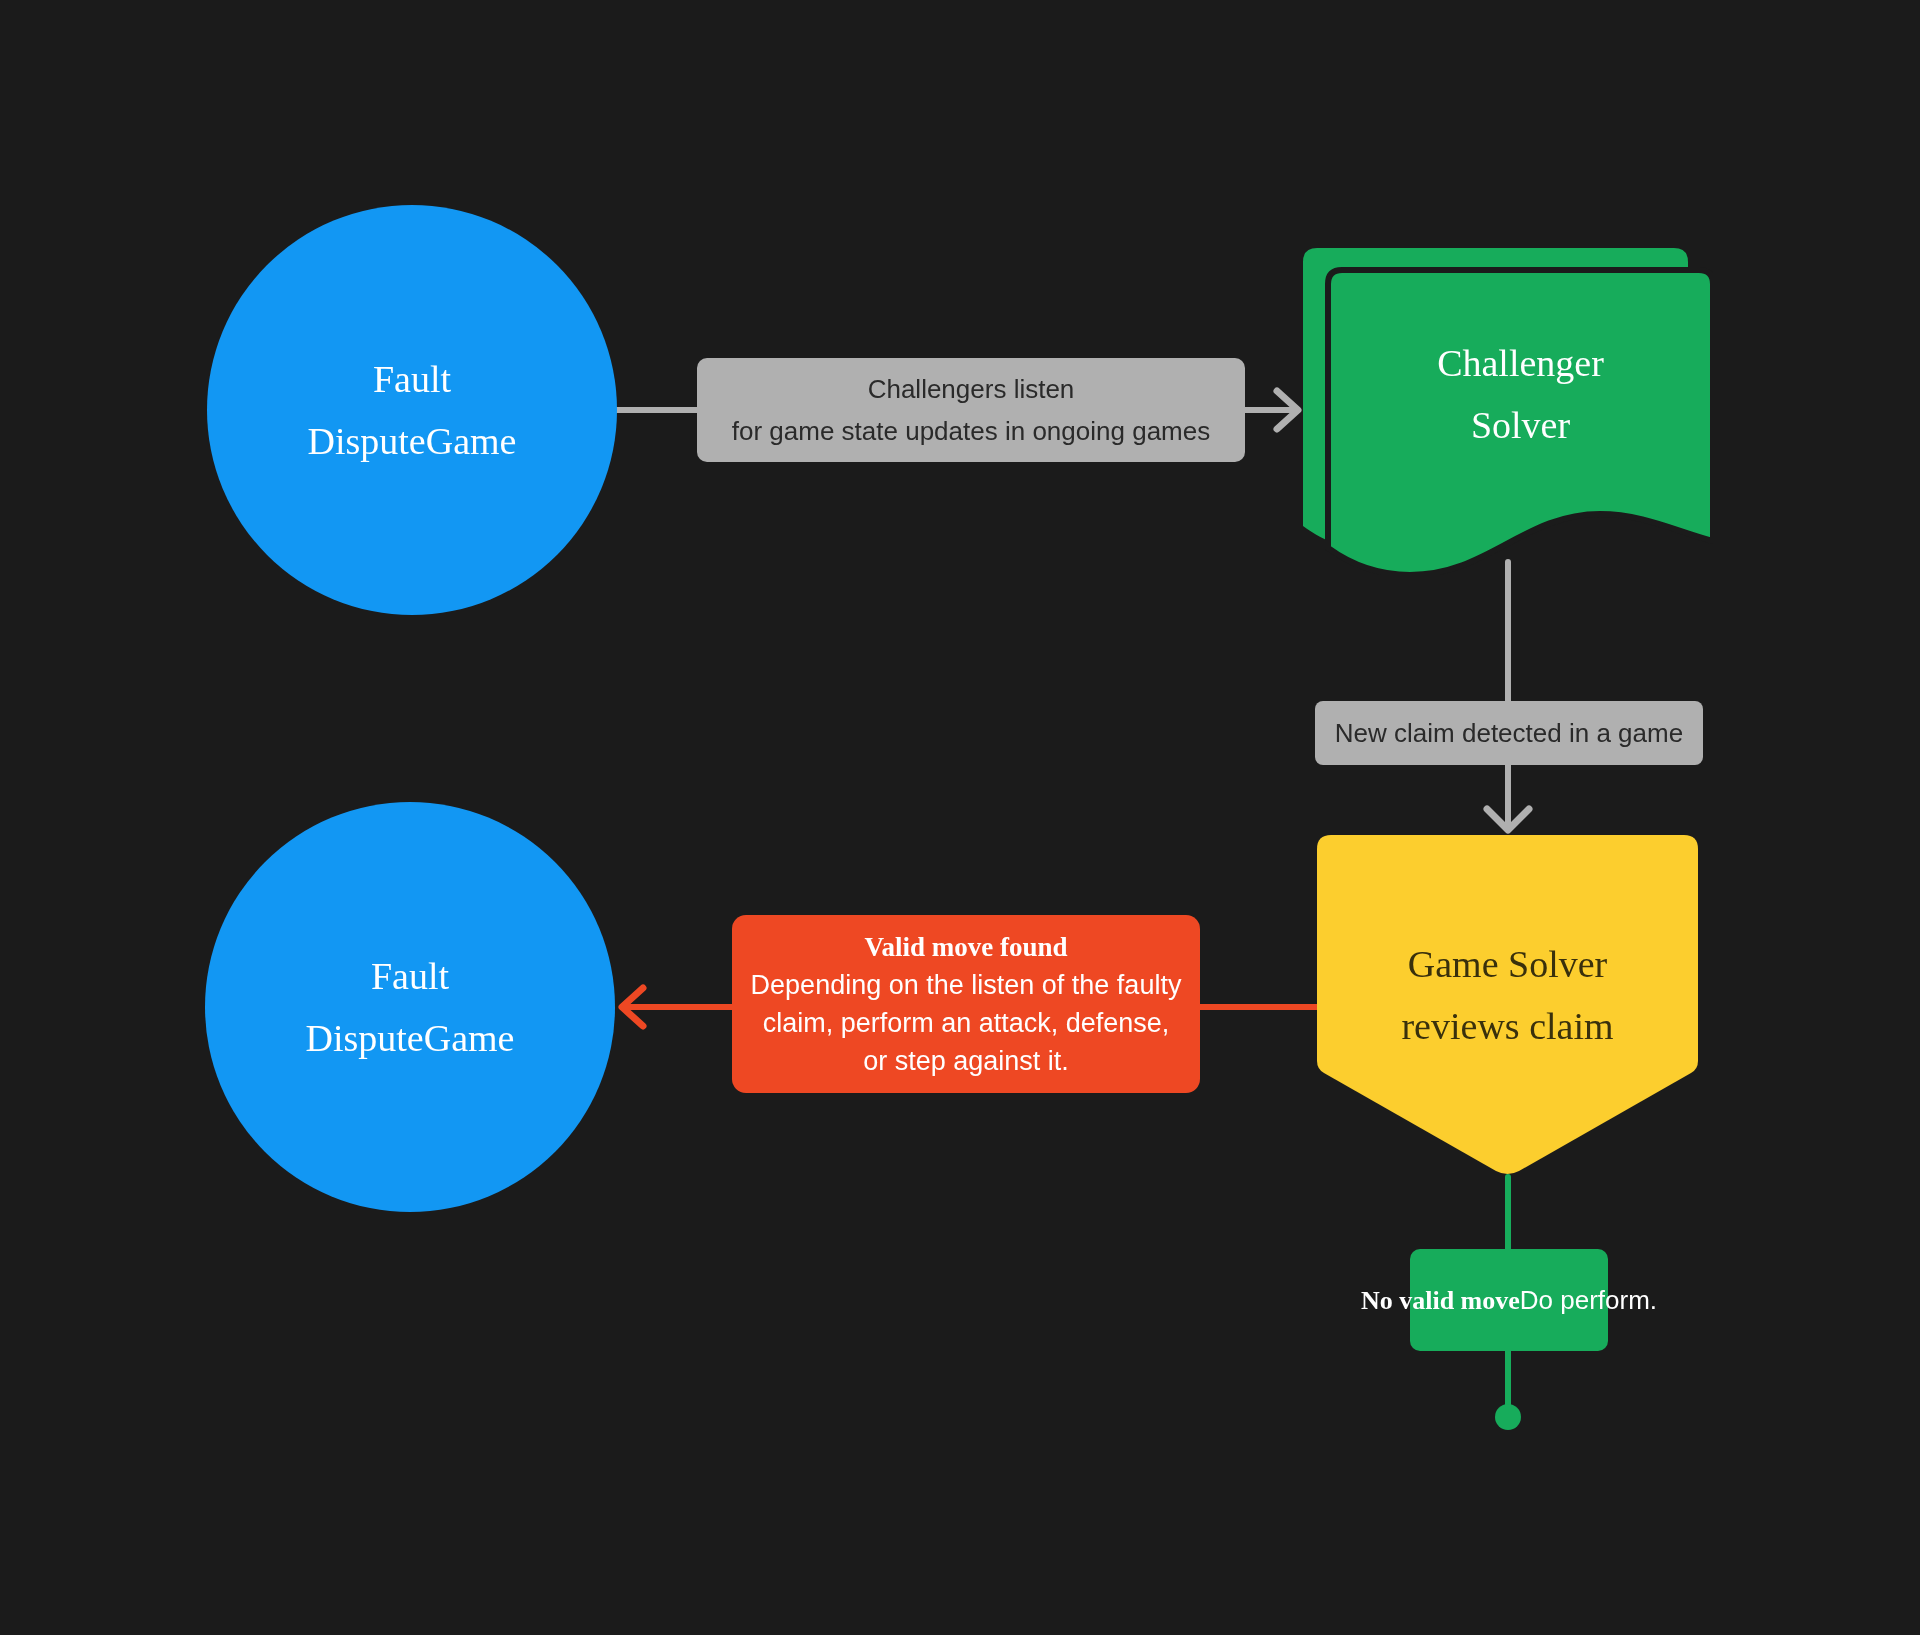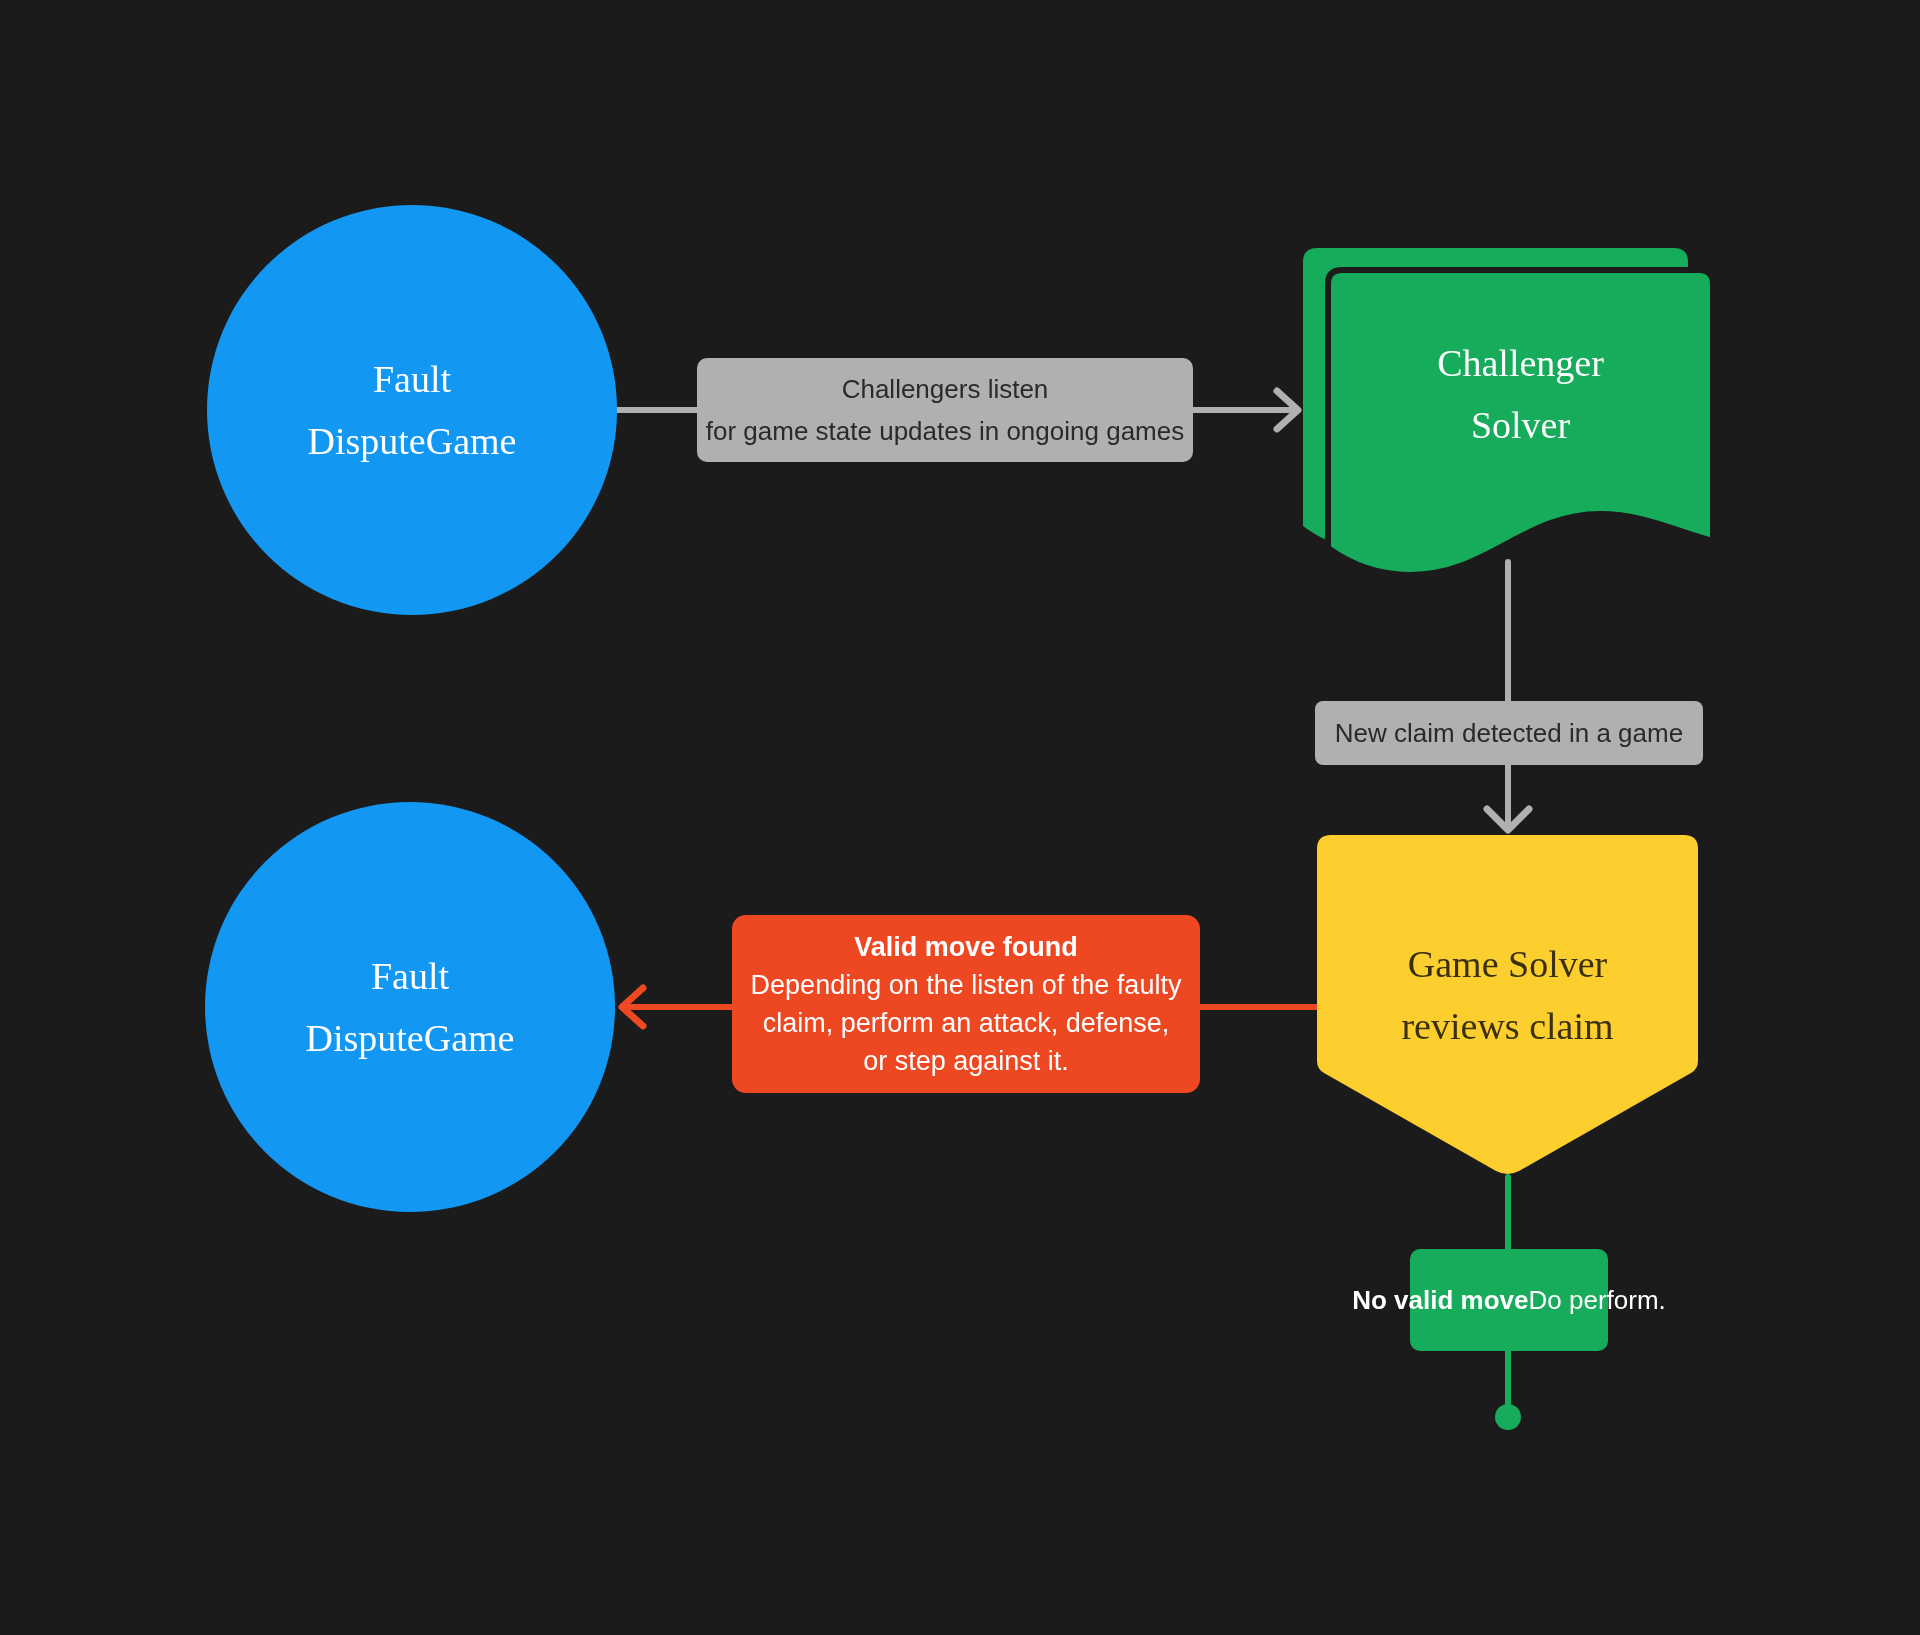--- a/index.html
+++ b/index.html
@@ -31,21 +31,21 @@
   .edge-label-red{
     background:#ee4823;border-radius:14px;color:#ffffff;z-index:3;
     display:flex;flex-direction:column;align-items:center;justify-content:center;
     font-size:27px;line-height:38px;text-align:center;white-space:nowrap;
   }
   .edge-label-green{
     background:#17ac5b;border-radius:10px;color:#ffffff;z-index:3;
     display:flex;flex-direction:row;align-items:center;justify-content:center;
     font-size:26px;line-height:39px;text-align:center;white-space:nowrap;
   }
-  .bold{font-weight:700;}
+  .bold{font-weight:700;font-family:Liberation Serif, serif;}
 </style>
 </head>
 <body>
 
 <div id="canvas">
 
   <svg id="connectors" width="1920" height="1635" viewBox="0 0 1920 1635">
 
     <line x1="615" y1="410" x2="1294" y2="410" stroke="#b0b0b0" stroke-width="6" stroke-linecap="round"></line>
     <polyline points="1277,391 1298,410 1277,429" fill="none" stroke="#b0b0b0" stroke-width="7" stroke-linecap="round" stroke-linejoin="round"></polyline>
@@ -58,21 +58,21 @@
 
     <line x1="1508" y1="1177" x2="1508" y2="1406" stroke="#17ac5b" stroke-width="6" stroke-linecap="round"></line>
     <circle cx="1508" cy="1417" r="13" fill="#17ac5b"></circle>
   </svg>
 
   <div class="abs circle-node" style="left:207px;top:205px;">
     <div class="node-label">Fault</div>
     <div class="node-label">DisputeGame</div>
   </div>
 
-  <div class="abs edge-label-grey" style="left:697px;top:358px;width:496px;height:104px;">
+  <div class="abs edge-label-grey" style="left:697px;top:358px;width:548px;height:104px;">
     <div>Challengers listen</div>
     <div>for game state updates in ongoing games</div>
   </div>
 
   <svg class="abs shape-svg" style="left:1303px;top:248px;" width="410" height="327" viewBox="0 0 410 327">
     <path d="M 0 278 L 0 14 Q 0 0 14 0 L 371 0 Q 385 0 385 14 L 385 271
              C 350 262 315 244 272 244 C 196 244 160 305 82 305 C 48 305 22 294 0 278 Z" fill="#17ac5b"></path>
     <path d="M 0 278 L 0 14 Q 0 0 14 0 L 371 0 Q 385 0 385 14 L 385 271
              C 350 262 315 244 272 244 C 196 244 160 305 82 305 C 48 305 22 294 0 278 Z" fill="#17ac5b" stroke="#1b1b1b" stroke-width="6" transform="translate(25,22)"></path>
   </svg>

